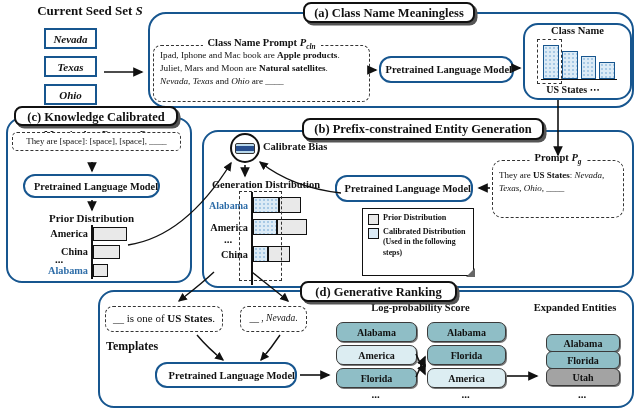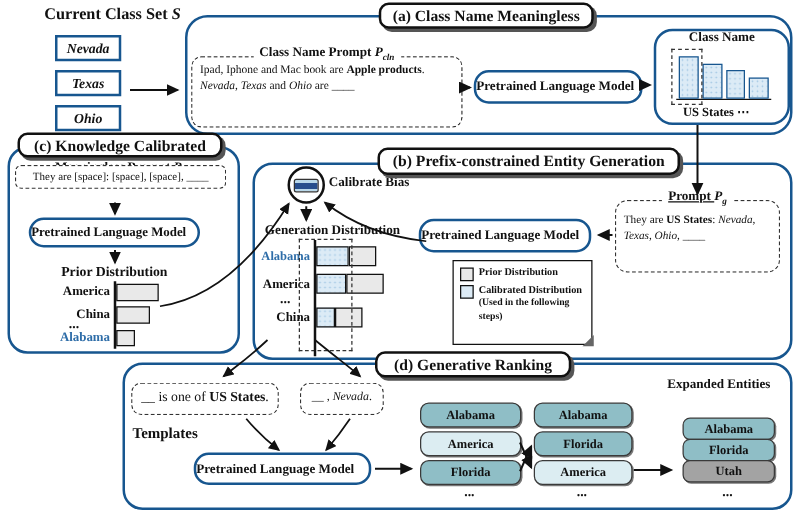--- a/index.html
+++ b/index.html
@@ -12,21 +12,21 @@
   
   .sect { border:2.5px solid var(--blue); border-radius:18px; background:#fff; z-index:1; }
   
   .tag {
     background:#fff; border:2.2px solid #111; border-radius:8px;
     font-weight:bold; font-size:12.5px; text-align:center; line-height:1.5;
     box-shadow:2.5px 2.5px 0 #555; z-index:10;
   }
   .plm {
     border:2.5px solid var(--blue); border-radius:12px; background:#fff;
-    font-weight:bold; display:flex; align-items:center; justify-content:flex-start;
+    font-weight:bold; display:flex; align-items:center; justify-content:flex-end;
     z-index:2;
   }
   .seedbox {
     border:2.5px solid var(--blue); background:#fff; font-weight:bold; font-style:italic;
     font-size:11px; display:flex; align-items:center; justify-content:center; z-index:2;
   }
   .dashed { border:1.6px dashed #333; border-radius:8px; background:#fff; z-index:2; }
   .dashlabel {
     position:absolute; top:-9px; left:50%; transform:translateX(-50%);
     background:#fff; padding:0 5px; font-size:10.5px; white-space:nowrap; line-height:1.2;
@@ -68,38 +68,39 @@
     width:18px; height:9px; border:1px solid #333; border-radius:2px;
     background:linear-gradient(to bottom,#b9d8ea 0 24%,#274e8d 24% 76%,#b9d8ea 76% 100%);
   }
   sub { font-size:70%; }
 </style>
 </head>
 <body>
 
 <div id="fig">
 
-  <div class="abs ctitle" style="left:20px;top:3px;width:140px;font-size:13px;"><span style="font-weight: bold;">Current Class Set </span><span style="font-weight: bold; font-style: italic;">S</span></div>
+  <div class="abs ctitle" style="left:20px;top:3px;width:140px;font-size:13px;"><span style="font-weight: bold;">Current Seed Set </span><span style="font-weight: bold; font-style: italic;">S</span></div>
   <div class="abs seedbox" style="left:44px;top:28px;width:53px;height:21px;">
       <span>Nevada</span>
     </div>
   <div class="abs seedbox" style="left:44px;top:56px;width:53px;height:21px;">
       <span>Texas</span>
     </div>
   <div class="abs seedbox" style="left:44px;top:84px;width:53px;height:21px;">
       <span>Ohio</span>
     </div>
 
   <div class="abs sect" style="left:148px;top:12px;width:486px;height:96px;"></div>
   <div class="abs tag" style="left:303px;top:2px;width:172px;height:21px;">(a) Class Name Meaningless</div>
 
   <div class="abs dashed" style="left:153px;top:45px;width:217px;height:57px;">
     <div class="dashlabel"><span style="font-weight: bold;">Class Name Prompt </span><span style="font-weight: bold; font-style: italic;">P</span><sub style="font-weight: bold; font-style: italic;">cln</sub></div>
     <div class="ptext">
       <div><span>Ipad, Iphone and Mac book are </span><span style="font-weight: bold;">Apple products</span><span>.</span></div>
+      <div><span>Juliet, Mars and Moon are </span><span style="font-weight: bold;">Natural satellites</span><span>.</span></div>
       <div><span style="font-style: italic;">Nevada</span><span>, </span><span style="font-style: italic;">Texas</span><span> and </span><span style="font-style: italic;">Ohio</span><span> are ____</span></div>
     </div>
   </div>
 
   <div class="abs plm" style="left:379px;top:56px;width:135px;height:27px;font-size:10.5px;">
       <span>Pretrained Language Model</span>
     </div>
 
   <div class="abs" style="left:523px;top:23px;width:109px;height:77px;border:2.5px solid var(--blue);border-radius:15px;background:#fff;z-index:2;"></div>
   <div class="abs ctitle" style="left:523px;top:25px;width:109px;font-size:10.5px;">Class Name</div>
@@ -161,21 +162,21 @@
   <div class="bar calib-bar" style="left: 253px; top: 246px; height: 16px; background-color: var(--calib-fill); width: 15px;"></div>
   <div class="bar prior-bar" style="left: 268px; top: 246px; height: 16px; background: var(--gray-bar); width: 22px;"></div>
 
   <div class="abs" style="left:239px;top:191px;width:43px;height:90px;border:1.5px dashed #333;z-index:4;"></div>
 
   <div class="abs plm" style="left:335px;top:175px;width:138px;height:27px;font-size:10.5px;">
       <span>Pretrained Language Model</span>
     </div>
 
   <div class="abs dashed" style="left:492px;top:160px;width:132px;height:58px;border-radius:10px;">
-    <div class="dashlabel"><span style="font-weight: bold; text-decoration: underline;">Prompt </span><span style="font-weight: bold; font-style: italic;">P</span><sub style="font-weight: bold; font-style: italic;">g</sub></div>
+    <div class="dashlabel"><span style="font-weight: bold;">Prompt </span><span style="font-weight: bold; font-style: italic;">P</span><sub style="font-weight: bold; font-style: italic;">g</sub></div>
     <div class="ptext" style="font-size:9px;padding-top:8px;">
       <div><span>They are </span><span style="font-weight: bold;">US States</span><span>: </span><span style="font-style: italic;">Nevada</span><span>,</span></div>
       <div><span style="font-style: italic;">Texas</span><span>, </span><span style="font-style: italic;">Ohio</span><span>, ____</span></div>
     </div>
   </div>
 
   <div id="legend" class="abs" style="left:362px;top:208px;width:112px;">
     <div class="li">
       <span class="swatch" style="background-color: rgb(233, 233, 233);"></span>
       <span>Prior Distribution</span>
@@ -197,20 +198,21 @@
   </div>
   <div class="abs dashed" style="left:240px;top:306px;width:67px;height:26px;">
     <div style="font-size:9.5px;text-align:center;line-height:23px;white-space:nowrap;"><span>__ , </span><span style="font-style: italic;">Nevada</span><span>.</span></div>
   </div>
   <div class="abs ctitle" style="left:106px;top:339px;width:70px;font-size:12px;text-align:left;">Templates</div>
 
   <div class="abs plm" style="left:155px;top:362px;width:142px;height:26px;font-size:10.5px;">
       <span>Pretrained Language Model</span>
     </div>
 
+  <div class="abs ctitle" style="left:348px;top:302px;width:145px;font-size:10.5px;">Log-probability Score</div>
 
   <div class="ebox" style="left: 336px; top: 322px; width: 79px; height: 18px; background-color: rgb(143, 190, 198);">
       <span>Alabama</span>
     </div>
   <div class="ebox" style="left: 336px; top: 345px; width: 79px; height: 18px; background-color: rgb(220, 237, 242);">
       <span>America</span>
     </div>
   <div class="ebox" style="left: 336px; top: 368px; width: 79px; height: 18px; background-color: rgb(143, 190, 198);">
       <span>Florida</span>
     </div>

